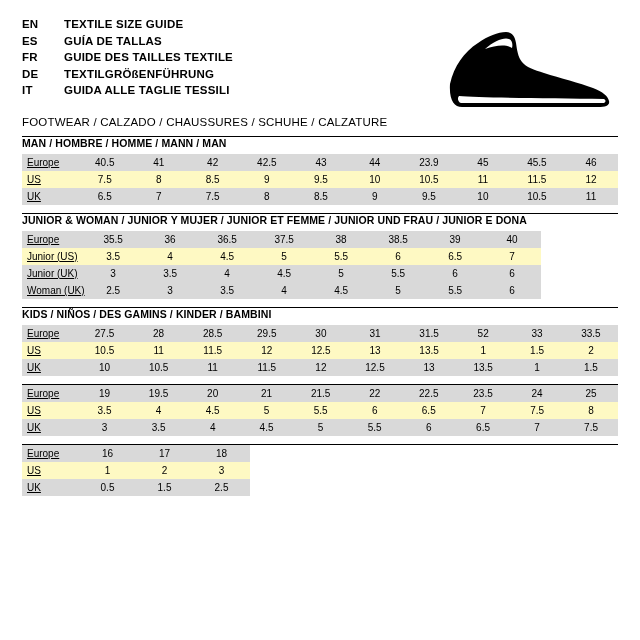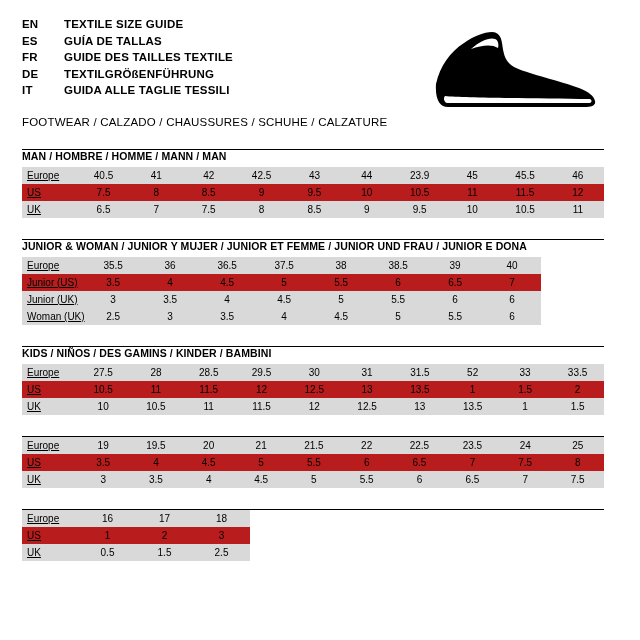--- a/index.html
+++ b/index.html
@@ -12,21 +12,21 @@
     height: 640px;
     font-family: "Liberation Sans", sans-serif;
     color: #000000;
     overflow: hidden;
   }
   .page {
     position: relative;
     width: 640px;
     height: 504px;
     box-sizing: border-box;
-    padding: 16px 36px 0 22px;
+    padding: 16px 22px 0 22px;
   }
 
   
   .header {
     position: relative;
   }
   .lang-list {
     list-style: none;
     margin: 0;
     padding: 0;
@@ -57,21 +57,21 @@
   .shoe {
     position: absolute;
     top: 10px;
     right: 0px;
     width: 190px;
     height: 90px;
   }
 
   
   .block {
-    margin-top: 21px;
+    margin-top: 8px;
   }
   .block-title {
     font-size: 10.5px;
     font-weight: bold;
     letter-spacing: 0.1px;
     margin-bottom: 5px;
   }
   table.size-table {
     border-collapse: collapse;
     table-layout: fixed;
@@ -86,21 +86,21 @@
   }
   table.size-table td.label {
     text-align: left;
     padding-left: 5px;
     text-decoration: underline;
   }
   tr.shaded td {
     background: #d9d9d9;
   }
   tr.plain td {
-    background: #b91c1c;
+    background: #fef9c3;
   }
   .divider {
     border: 0;
     border-top: 1px solid #000000;
     margin: 0;
   }
 </style>
 </head>
 <body>
 

